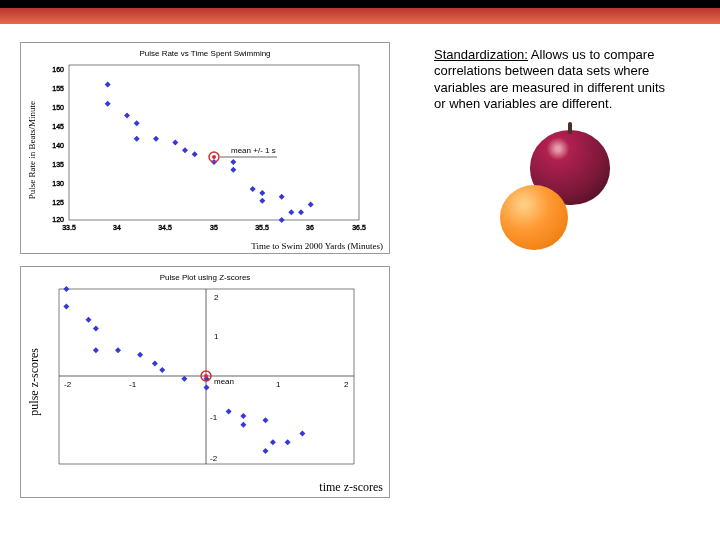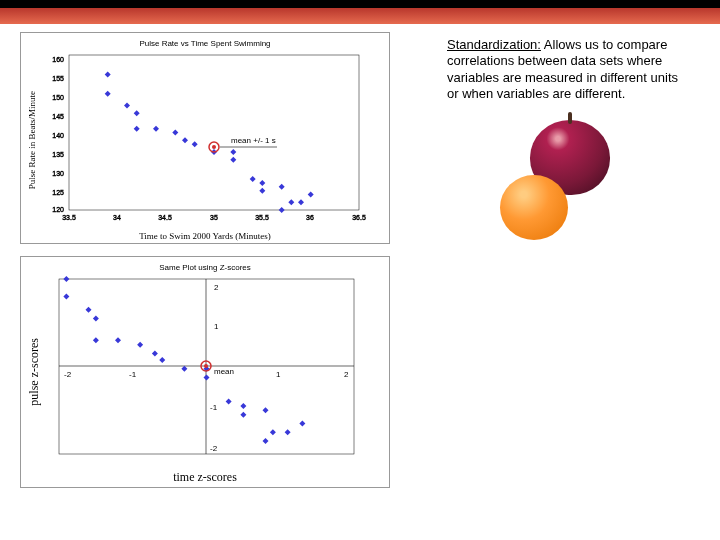--- a/index.html
+++ b/index.html
@@ -1,28 +1,28 @@
 <!DOCTYPE html>
 <html><head>
 <meta charset="utf-8">
 <style>
 body{margin:0;padding:0;width:720px;height:540px;font-family:Arial,sans-serif;font-size:13px;background:#fff;overflow:hidden}
 .topbar{height:8px;background:#000}
 .redbar{height:16px;background:linear-gradient(to bottom,#b8372c,#e66a4f)}
-.content{display:flex;padding:8px 20px 0 20px;gap:40px}
+.content{display:flex;padding:18px 20px 0 20px;gap:40px}
 .left-col{width:370px}
 .right-col{width:250px;padding-top:5px}
 .chart-box{border:1px solid #999;padding:6px 6px 2px 6px;margin-bottom:12px;background:#fff}
 .chart-title{text-align:center;font-size:8px;margin-bottom:2px;color:#000}
 .chart-area{display:flex;align-items:center}
 .ylabel{writing-mode:vertical-rl;transform:rotate(180deg);font-size:9px;margin-right:2px;font-family:'Times New Roman',serif}
 .plot{display:block}
-.xlabel{text-align:center;font-size:9px;margin-top:1px;font-family:'Times New Roman',serif}
+.xlabel{text-align:right;font-size:9px;margin-top:1px;font-family:'Times New Roman',serif}
 .chart2 .ylabel,.chart2 .xlabel{font-size:12px;font-family:'Times New Roman',serif}
-.right-col p{margin:0 0 18px 17px;line-height:1.25}
+.right-col p{margin:0 0 18px 4px;line-height:1.25}
 .heading{text-decoration:underline}
 .fruit-area{position:relative;width:180px;height:120px;margin-top:10px;margin-left:50px}
 .apple{position:absolute;left:50px;top:0;width:80px;height:75px;border-radius:50% 50% 48% 48%;background:radial-gradient(circle at 35% 25%,#e89aa8 3%,#b02050 15%,#7a1838 60%,#3a0c1c 100%)}
 .apple::before{content:"";position:absolute;top:-8px;left:38px;width:4px;height:12px;background:#4a3020;border-radius:2px}
 .orange{position:absolute;left:20px;top:55px;width:68px;height:65px;border-radius:50%;background:radial-gradient(circle at 35% 30%,#ffcc80 5%,#ff9933 40%,#e67300 100%)}
 </style>
 </head>
 <body>
 
 <div class="topbar"></div>
@@ -80,21 +80,21 @@
           <circle cx="175" cy="97" r="5" fill="none" stroke="#d03030" stroke-width="1.5"></circle>
           <circle cx="175" cy="97" r="2" fill="#d03030"></circle>
           <line x1="181" y1="97" x2="238" y2="97" stroke="#000" stroke-width="0.6"></line>
           <text x="192" y="93" font-size="8" fill="#000">mean +/- 1 s</text>
         </svg>
       </div>
       <div class="xlabel">Time to Swim 2000 Yards (Minutes)</div>
     </div>
 
     <div class="chart-box chart2">
-      <div class="chart-title">Same Plot using Z-scores</div>
+      <div class="chart-title">Pulse Plot using Z-scores</div>
       <div class="chart-area">
         <div class="ylabel">pulse z-scores</div>
         <svg class="plot" width="320" height="195" viewBox="0 0 320 195">
           <rect x="15" y="5" width="295" height="175" fill="none" stroke="#000" stroke-width="0.5"></rect>
           <line x1="15" y1="92" x2="310" y2="92" stroke="#000" stroke-width="0.6"></line>
           <line x1="162" y1="5" x2="162" y2="180" stroke="#000" stroke-width="0.6"></line>
           <g font-size="8" fill="#000">
             <text x="170" y="16">2</text>
               <text x="170" y="55">1</text>
             <text x="166" y="136">-1</text>

